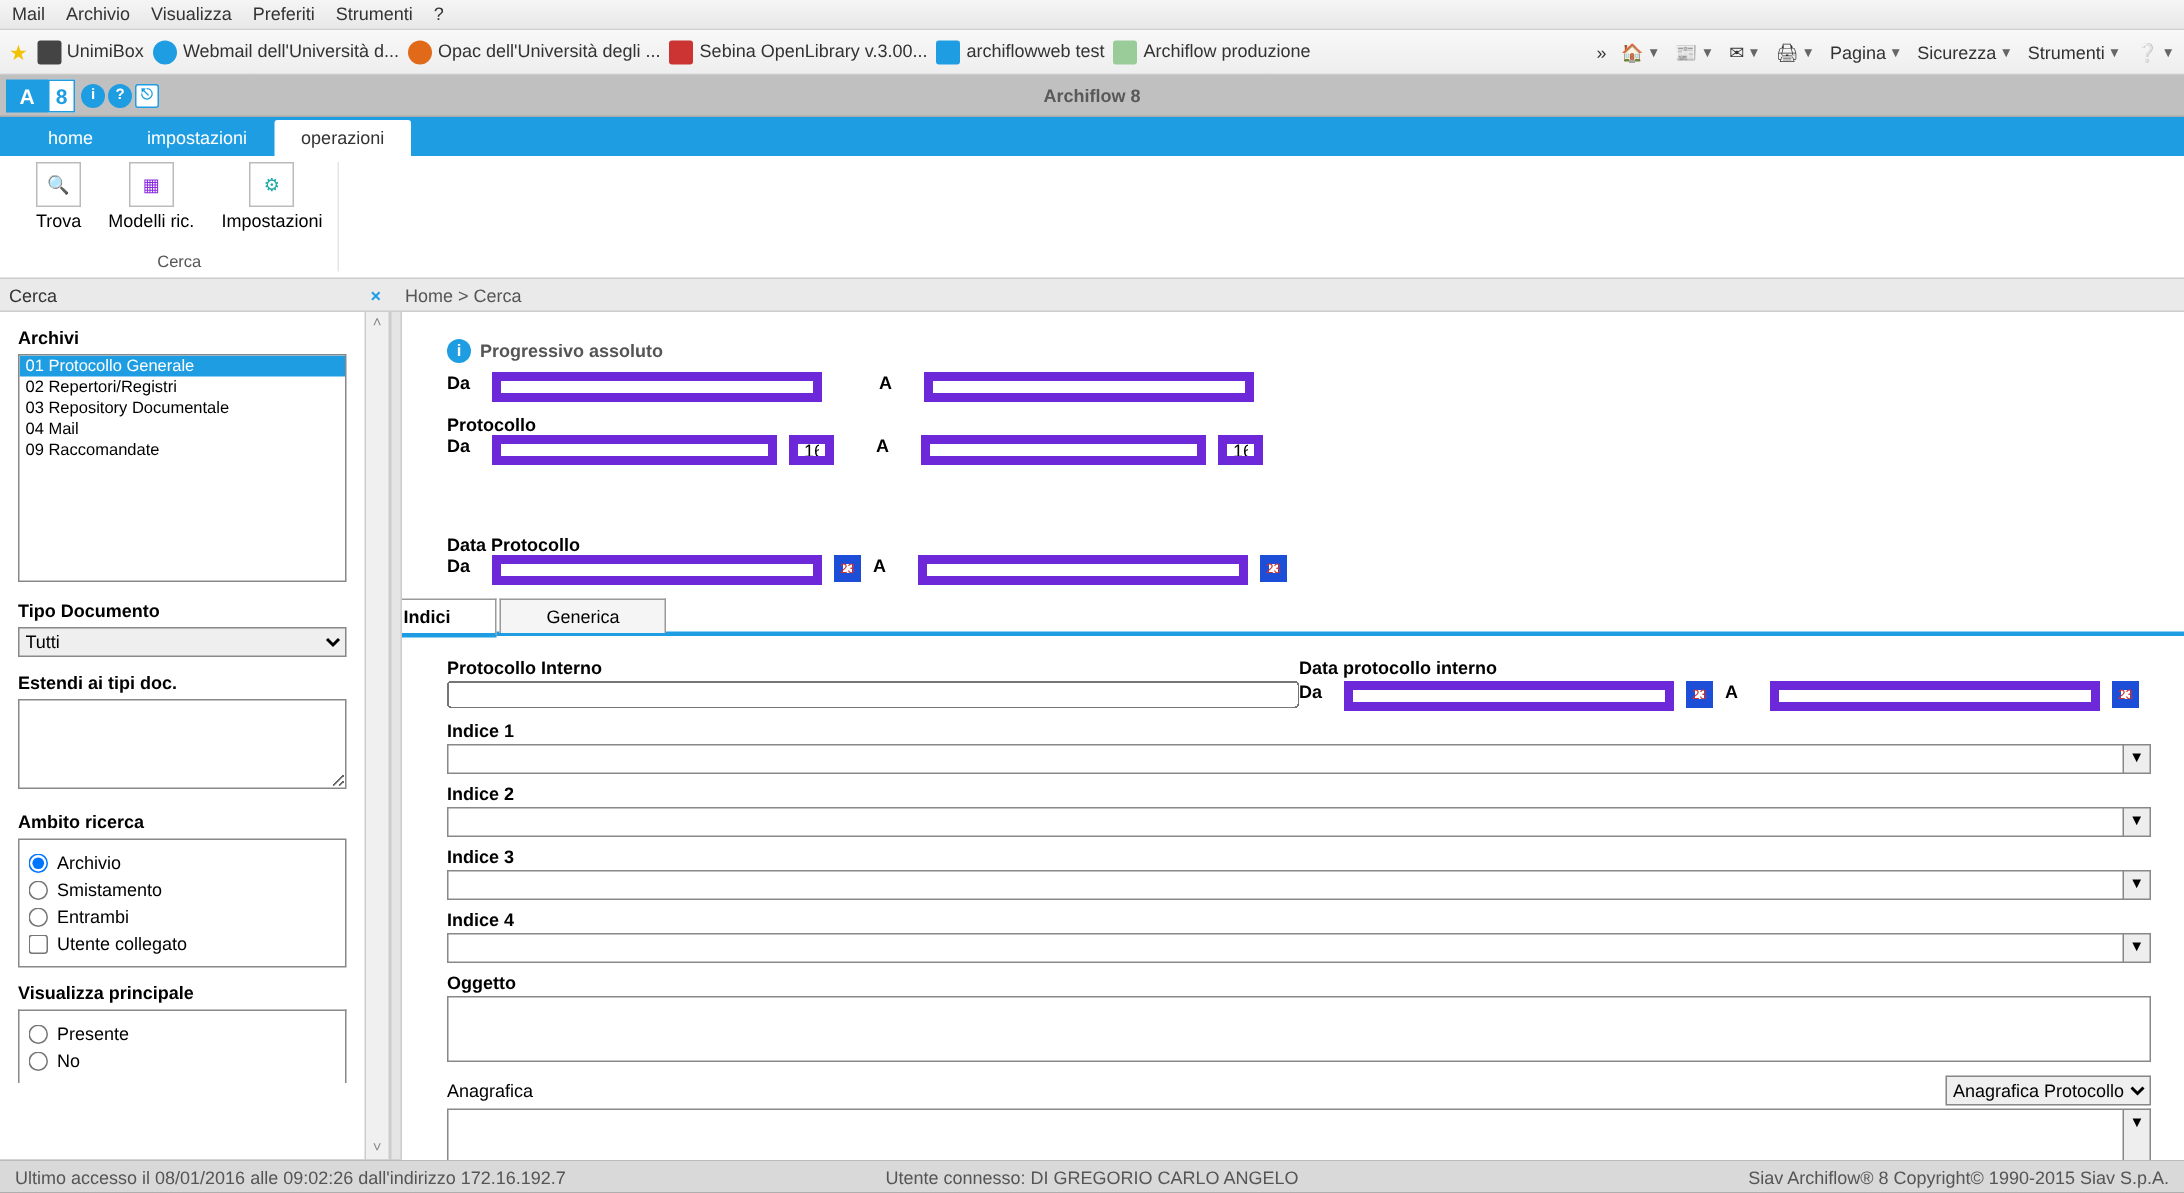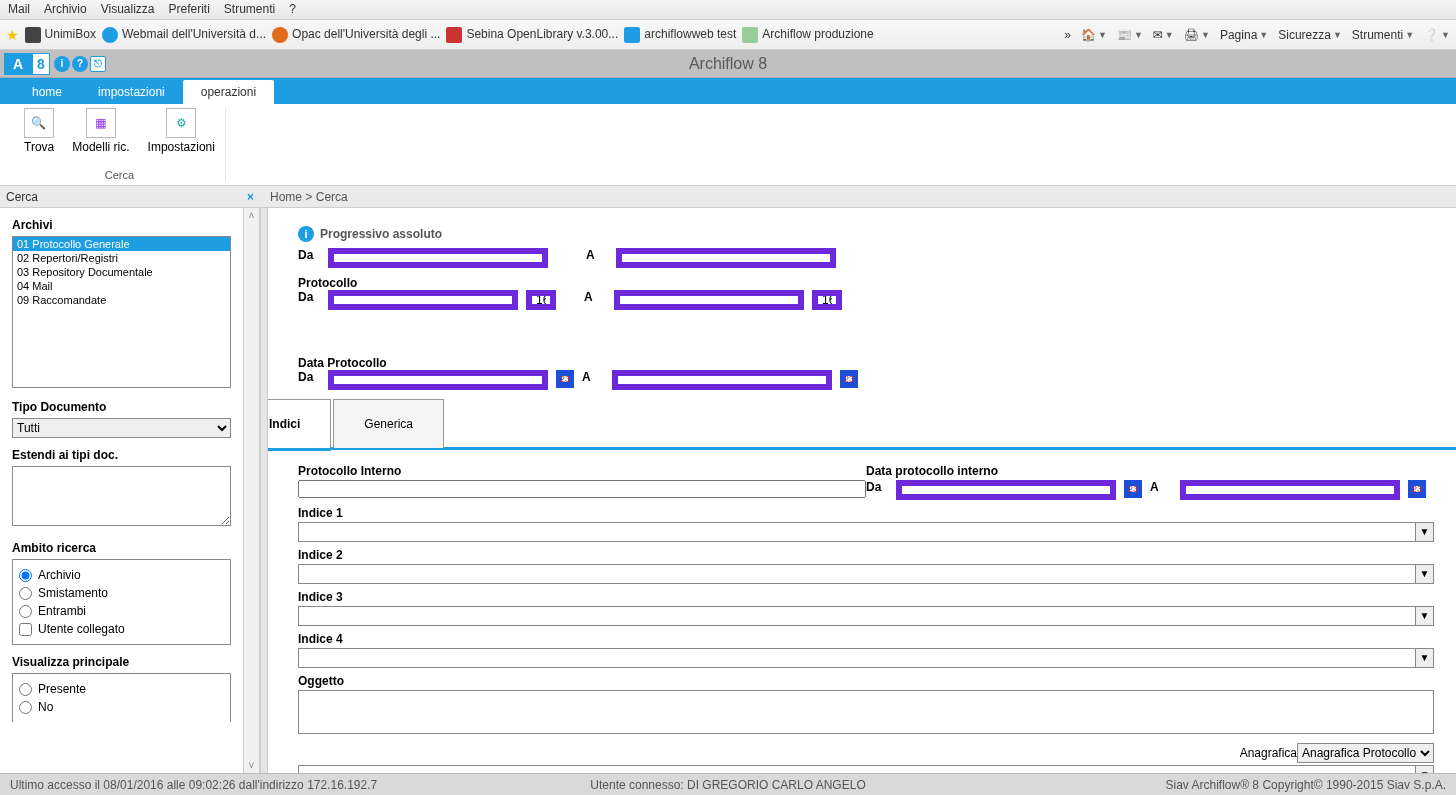--- a/index.html
+++ b/index.html
@@ -19,21 +19,21 @@
 .star { color:#f2c200; font-size:14px; }
 .tbtn { display:flex; align-items:center; gap:2px; cursor:pointer; }
 .tbtn .caret { font-size:9px; color:#666; }
 
 
 .app-title { background:#c0c0c0; height:28px; display:flex; align-items:center; position:relative; border-bottom:1px solid #aaa; }
 .logo { background:#1e9de3; color:#fff; font-weight:bold; width:28px; height:22px; display:flex; align-items:center; justify-content:center; margin-left:4px; font-size:14px; }
 .logo8 { background:#fff; color:#1e9de3; width:18px; height:22px; display:flex; align-items:center; justify-content:center; font-weight:bold; font-size:14px; border:1px solid #1e9de3; }
 .title-icons { display:flex; gap:2px; margin-left:4px; }
 .title-icons span { width:16px; height:16px; background:#1e9de3; border-radius:50%; color:#fff; display:flex; align-items:center; justify-content:center; font-size:10px; font-weight:bold; cursor:pointer; }
-.app-title .title { position:absolute; left:50%; transform:translateX(-50%); font-size:16px; font-weight:normal; color:#595959; }
+.app-title .title { position:absolute; left:50%; transform:translateX(-50%); font-size:12px; font-weight:bold; color:#595959; }
 
 
 .main-tabs { background:#1e9de3; height:26px; display:flex; align-items:flex-end; padding-left:14px; }
 .main-tabs .tab { color:#fff; padding:5px 18px; cursor:pointer; }
 .main-tabs .tab.active { background:#fff; color:#333; border-radius:2px 2px 0 0; }
 
 
 .ribbon { background:#fff; height:82px; border-bottom:1px solid #ccc; display:flex; padding:4px 14px; }
 .ribbon-group { display:flex; flex-direction:column; align-items:center; border-right:1px solid #e5e5e5; padding:0 10px; }
 .ribbon-items { display:flex; gap:18px; flex:1; }
@@ -66,21 +66,21 @@
 .info-ico { width:16px; height:16px; border-radius:50%; background:#1e9de3; color:#fff; display:flex; align-items:center; justify-content:center; font-size:11px; font-weight:bold; }
 
 .row { display:flex; align-items:flex-start; gap:8px; margin-bottom:8px; flex-wrap:wrap; }
 .row label { font-weight:bold; min-width:22px; }
 .row input[type=text] { border:6px solid #6d28d9; height:20px; padding:0 4px; }
 .w220 { width:220px; } .w190 { width:190px; } .w30 { width:30px; text-align:center; }
 .w480 { width:470px; }
 .col { display:flex; flex-direction:column; }
 
 .subtabs { display:flex; border-bottom:3px solid #1e9de3; margin:6px 0 14px -30px; padding-left:0; }
-.subtabs .stab { border:1px solid #999; border-bottom:none; padding:17px 30px; background:#f5f5f5; cursor:pointer; margin-right:2px; position:relative; top:1px; }
+.subtabs .stab { border:1px solid #999; border-bottom:none; padding:4px 30px; background:#f5f5f5; cursor:pointer; margin-right:2px; position:relative; top:1px; }
 .subtabs .stab.active { background:#fff; font-weight:bold; border-bottom:3px solid #1e9de3; margin-bottom:-3px; }
 .subtabs-wrap { margin-left:-30px; margin-right:-22px; padding-left:0; }
 
 .field-block { margin-bottom:6px; }
 .field-block > label { font-weight:bold; display:block; margin-bottom:2px; }
 .combo { display:flex; }
 .combo input { flex:1; border:1px solid #888; height:20px; }
 .combo .dd { width:18px; border:1px solid #888; border-left:none; background:#eee; text-align:center; cursor:pointer; font-size:10px; line-height:18px; }
 textarea.big { width:100%; height:44px; border:1px solid #888; resize:none; }
 .cal-ico { width:18px; height:18px; display:inline-flex; align-items:center; justify-content:center; border:6px solid #1d4ed8; color:#c33; font-size:9px; cursor:pointer; background:#fff; }
@@ -357,21 +357,21 @@
         <div class="combo">
             <input type="text" style="">
             <span class="dd">▼</span>
           </div>
         </div>
 
       <div class="field-block"><label>Oggetto</label>
         <textarea class="big" style=""></textarea></div>
 
       <div class="field-block">
-        <div style="display:flex;justify-content:flex-end;align-items:center">
+        <div style="display:flex;justify-content:space-between;align-items:center">
           <label>Anagrafica</label>
           <select class="anag"><option>Anagrafica Protocollo</option></select>
         </div>
         <div class="combo" style="margin-top:2px">
             <textarea class="big" style="height: 40px;"></textarea>
             <span class="dd">▼</span>
           </div>
       </div>
 
     </div>

